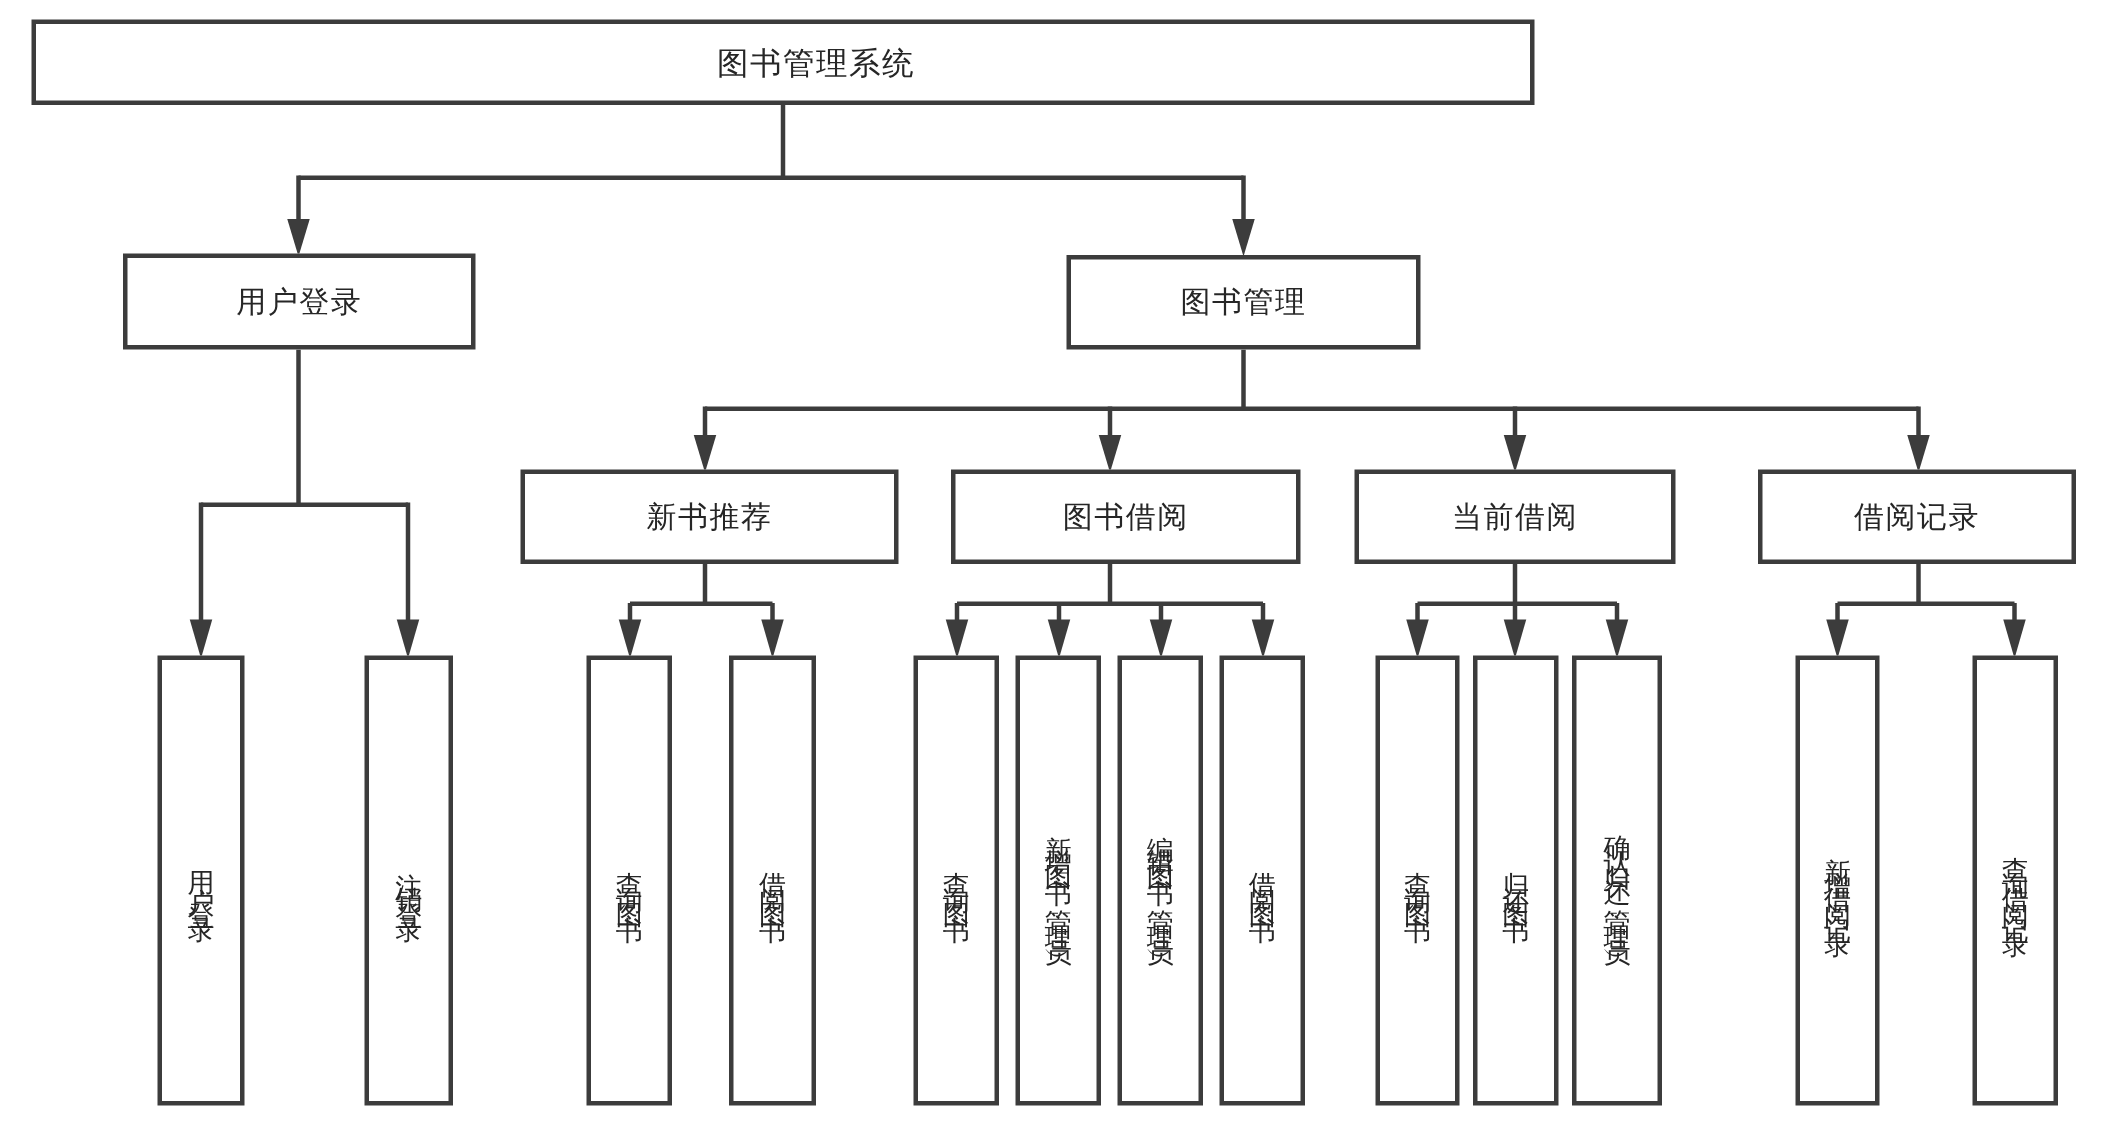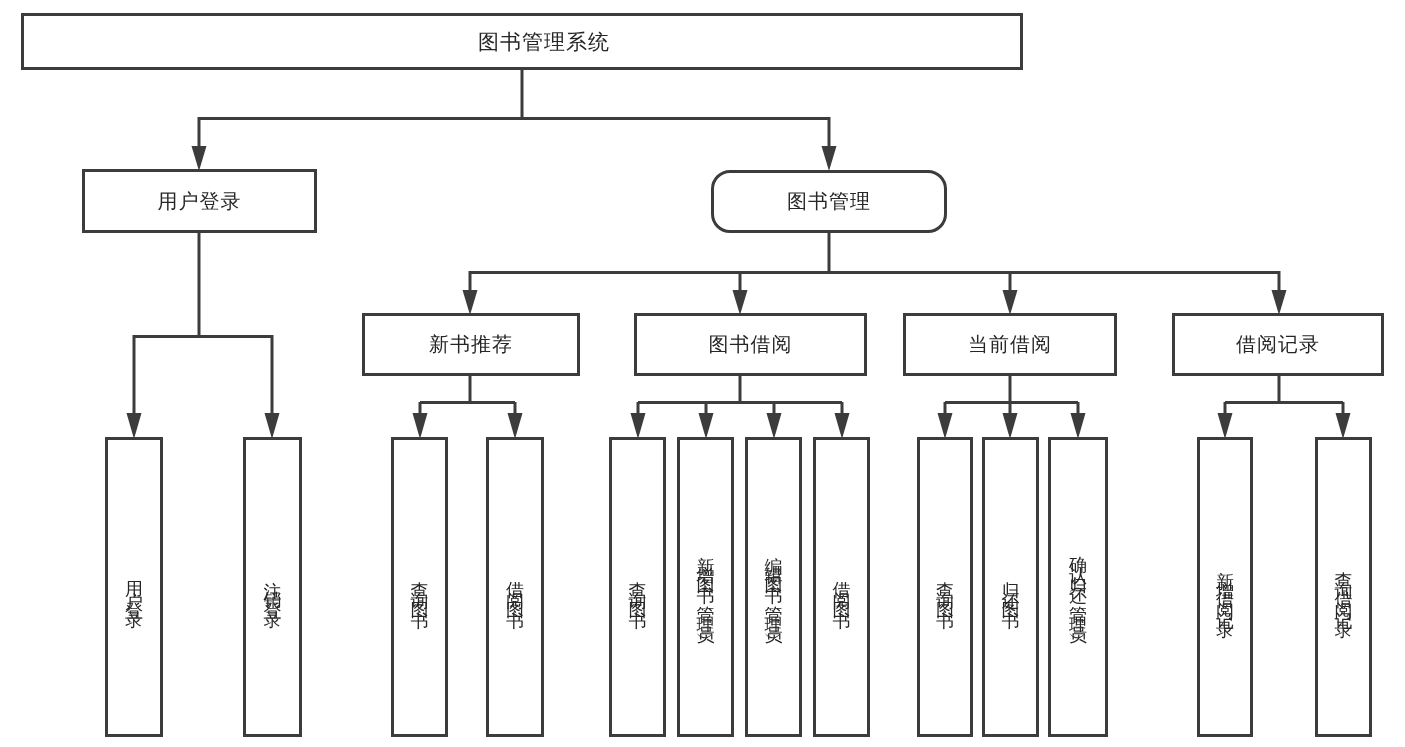--- a/index.html
+++ b/index.html
@@ -133,25 +133,25 @@
     </g>
   </svg>
 
   <div class="hbox root-box" style="left:21px; top:13px; width:1002px; height:57px;">
     <span>图书管理系统</span>
   </div>
 
   <div class="hbox branch-box" style="left:82px; top:169px; width:235px; height:64px;">
     <span>用户登录</span>
   </div>
-  <div class="hbox branch-box" style="left:711px; top:170px; width:236px; height:63px;border-radius:19px;">
+  <div class="hbox branch-box" style="left:711px; top:170px; width:236px; height:63px;">
     <span>图书管理</span>
   </div>
 
-  <div class="hbox branch-box" style="left:362px; top:313px; width:218px; height:63px;align-items:center;">
+  <div class="hbox branch-box" style="left:347px; top:313px; width:252px; height:63px;align-items:center;">
     <span>新书推荐</span>
   </div>
   <div class="hbox branch-box" style="left:634px; top:313px; width:233px; height:63px;">
     <span>图书借阅</span>
   </div>
   <div class="hbox branch-box" style="left:903px; top:313px; width:214px; height:63px;">
     <span>当前借阅</span>
   </div>
   <div class="hbox branch-box" style="left:1172px; top:313px; width:212px; height:63px;">
     <span>借阅记录</span>

